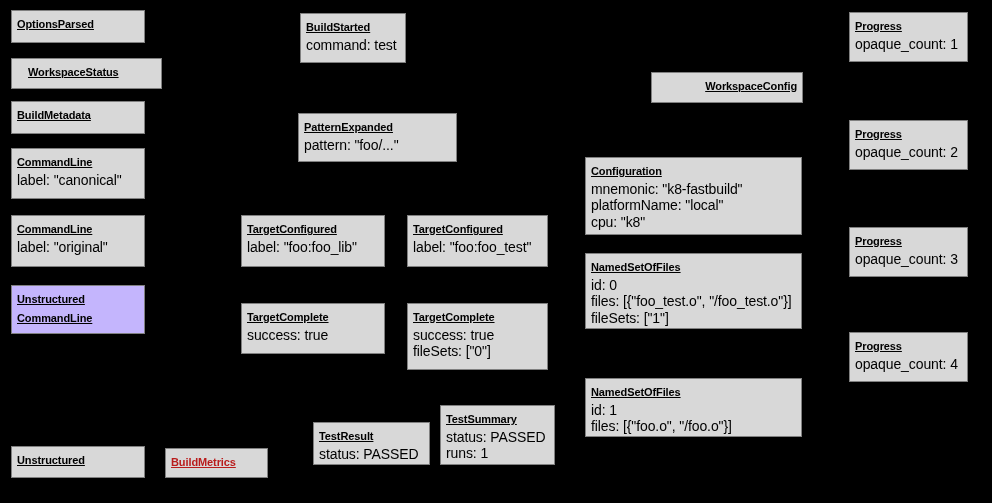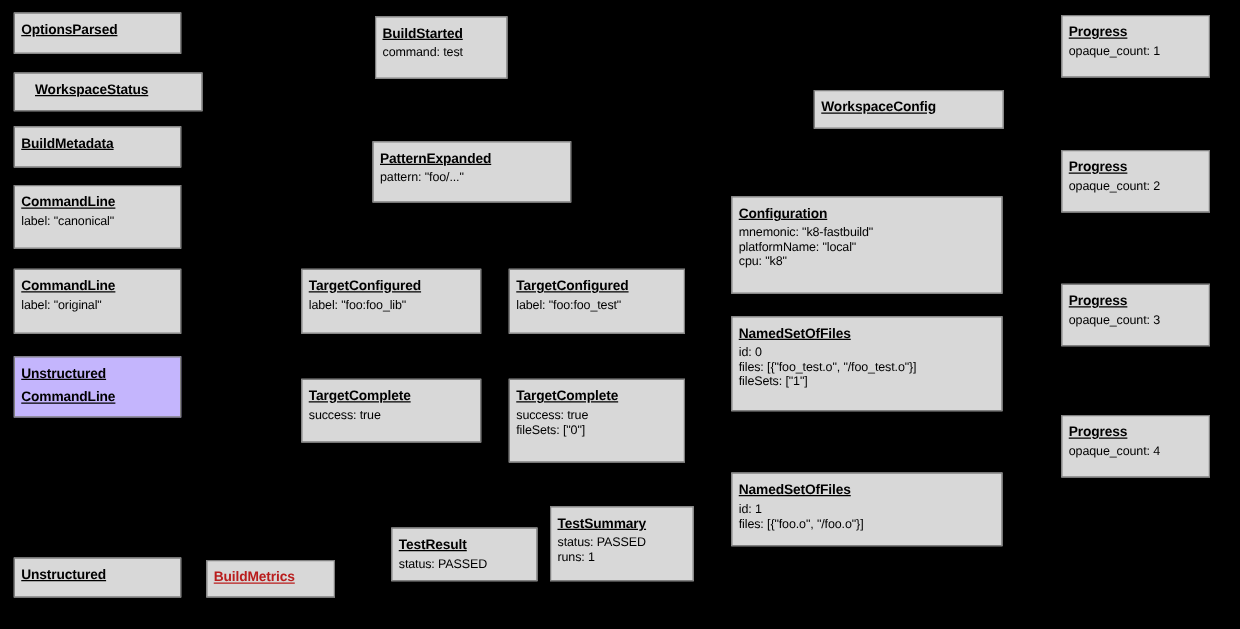--- a/index.html
+++ b/index.html
@@ -40,21 +40,21 @@
   .node-title-wrap {
     display: block;
     white-space: normal;
   }
   .node-fields {
     display: block;
     margin-top: 1px;
   }
   .node-field {
     display: block;
-    font-size: 10px;
+    font-size: 14px;
     font-weight: normal;
     white-space: pre;
     letter-spacing: -0.1px;
   }
 </style>
 </head>
 <body>
 
 <div id="canvas" style="background: rgb(0, 0, 0);">
     <div class="node" style="left: 11px; top: 10px; width: 134px; height: 33px; background: rgb(216, 216, 216); border-color: rgb(128, 128, 128); color: rgb(0, 0, 0);">
@@ -130,21 +130,21 @@
         <span class="node-field">status: PASSED</span>
       </span>
     </div>
     <div class="node" style="left: 440px; top: 405px; width: 115px; height: 60px; background: rgb(216, 216, 216); border-color: rgb(128, 128, 128); color: rgb(0, 0, 0);">
       <span class="node-title-wrap"><span class="node-title">TestSummary</span></span>
       <span class="node-fields">
         <span class="node-field">status: PASSED</span>
         <span class="node-field">runs: 1</span>
       </span>
     </div>
-    <div class="node" style="left: 651px; top: 72px; width: 152px; height: 31px; background: rgb(216, 216, 216); border-color: rgb(128, 128, 128); color: rgb(0, 0, 0);">
+    <div class="node" style="left: 651px; top: 72px; width: 152px; height: 31px; background: rgb(216, 216, 216); border-color: rgb(128, 128, 128); color: rgb(0, 0, 0); text-align: right;">
       <span class="node-title-wrap"><span class="node-title">WorkspaceConfig</span></span>
     </div>
     <div class="node" style="left: 585px; top: 157px; width: 217px; height: 78px; background: rgb(216, 216, 216); border-color: rgb(128, 128, 128); color: rgb(0, 0, 0);">
       <span class="node-title-wrap"><span class="node-title">Configuration</span></span>
       <span class="node-fields">
         <span class="node-field">mnemonic: "k8-fastbuild"</span>
         <span class="node-field">platformName: "local"</span>
         <span class="node-field">cpu: "k8"</span>
       </span>
     </div>

